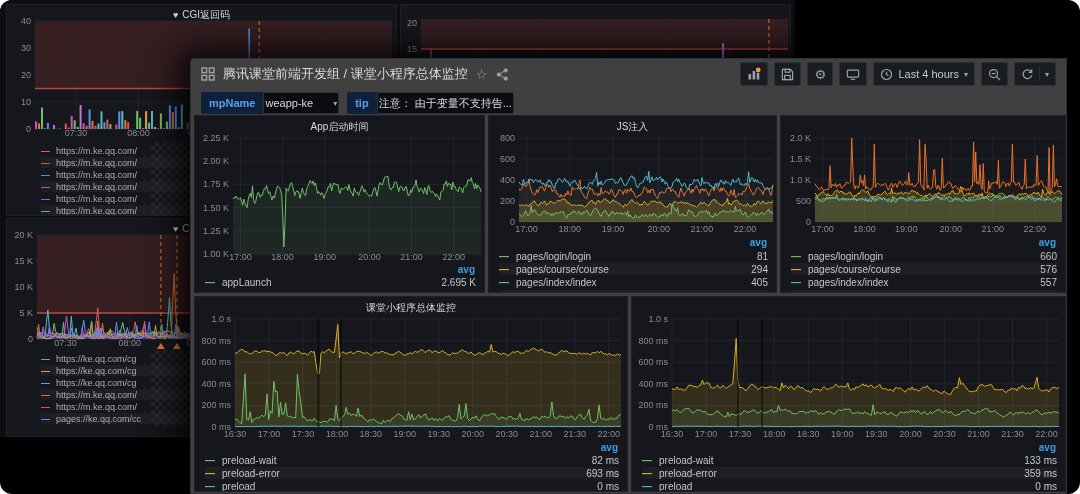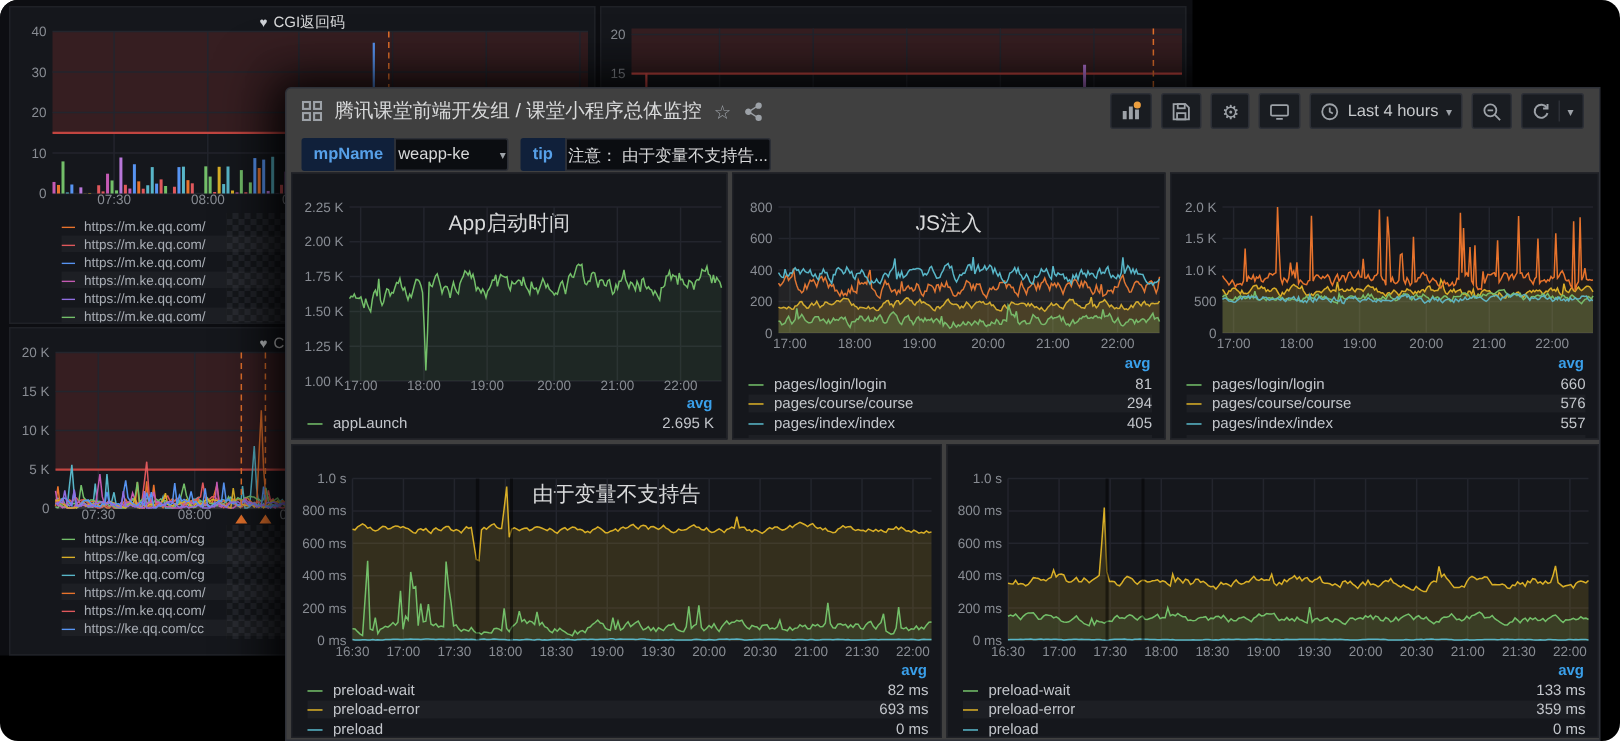--- a/index.html
+++ b/index.html
@@ -2,21 +2,21 @@
 <html><head>
 <meta charset="utf-8">
 <style>
   html,body{margin:0;padding:0;background:#ffffff;}
   .stage{position:relative;width:1080px;height:494px;background:#000;border-radius:12px;overflow:hidden;
          font-family:"Liberation Sans","DejaVu Sans",sans-serif;}
   
   .bgwin{position:absolute;left:0;top:0;width:795px;height:437px;background:#0d0e12;}
   .panel{position:absolute;background:#15171c;border:1px solid #1f2126;box-sizing:border-box;overflow:hidden;}
   .ptitle{position:absolute;top:3px;left:0;right:0;text-align:center;font-size:10px;color:#d8d9da;white-space:nowrap;}
-  .fg-ptitle{font-size:14px;top:4px;margin-top:20px;}
+  .fg-ptitle{font-size:10px;top:4px;}
   .heart{font-size:9px;color:#cfd2d6;margin-right:4px;}
   svg.chart{position:absolute;left:0;top:0;display:block;}
   .brow{position:absolute;left:34px;right:3px;height:11px;display:flex;align-items:center;font-size:9px;
         color:#a9aeb5;white-space:nowrap;overflow:hidden;}
   .brow .dash{font-weight:700;margin-right:6px;}
   .stripe{background:rgba(255,255,255,0.035);}
   .checker{position:absolute;opacity:.9;
     background:conic-gradient(#23262c 90deg,#15171b 90deg 180deg,#23262c 180deg 270deg,#15171b 270deg);
     background-size:8px 8px;}
   
@@ -305,21 +305,21 @@
       <div class="brow stripe" style="top:170px">
           <span class="dash" style="color: rgb(232, 115, 44);">—</span>
           <span>https://m.ke.qq.com/</span>
         </div>
       <div class="brow" style="top:182px">
           <span class="dash" style="color: rgb(224, 88, 92);">—</span>
           <span>https://m.ke.qq.com/</span>
         </div>
       <div class="brow stripe" style="top:194px">
           <span class="dash" style="color: rgb(87, 148, 242);">—</span>
-          <span>https://ke.qq.com/cc</span>
+          <span>pages://ke.qq.com/cc</span>
         </div>
     </div>
   </div>
 
   <div class="fgwin">
     <div class="fghead">
       <span class="hicon">
         <svg width="14" height="14" viewBox="0 0 14 14">
             <g fill="none" stroke="#9da2a8" stroke-width="1.4">
               <rect x="1" y="1" width="4.6" height="4.6"></rect>
@@ -552,21 +552,21 @@
           <span class="vl">557</span>
         </div>
       <div class="lrow stripe" style="top:174px">
           <span class="dash" style="color: rgb(232, 115, 44);">—</span>
           <span class="nm">pages/…</span>
           <span class="vl"></span>
         </div>
     </div>
 
     <div class="panel" style="left:3px;top:237px;width:434px;height:196px">
-      <div class="ptitle fg-ptitle">由于变量不支持告</div>
+      <div class="ptitle fg-ptitle">课堂小程序总体监控</div>
       <svg class="chart" id="svg-p4" width="434" height="196" viewBox="0 0 434 196">
           <line x1="40" y1="22" x2="426" y2="22" stroke="#23252d" stroke-width="1"></line>
           <text x="36" y="25" text-anchor="end" font-size="9" fill="#888c93">1.0 s</text>
           <line x1="40" y1="43.599999999999994" x2="426" y2="43.599999999999994" stroke="#23252d" stroke-width="1"></line>
           <text x="36" y="46.599999999999994" text-anchor="end" font-size="9" fill="#888c93">800 ms</text>
           <line x1="40" y1="65.2" x2="426" y2="65.2" stroke="#23252d" stroke-width="1"></line>
           <text x="36" y="68.2" text-anchor="end" font-size="9" fill="#888c93">600 ms</text>
           <line x1="40" y1="86.8" x2="426" y2="86.8" stroke="#23252d" stroke-width="1"></line>
           <text x="36" y="89.8" text-anchor="end" font-size="9" fill="#888c93">400 ms</text>
           <line x1="40" y1="108.4" x2="426" y2="108.4" stroke="#23252d" stroke-width="1"></line>

